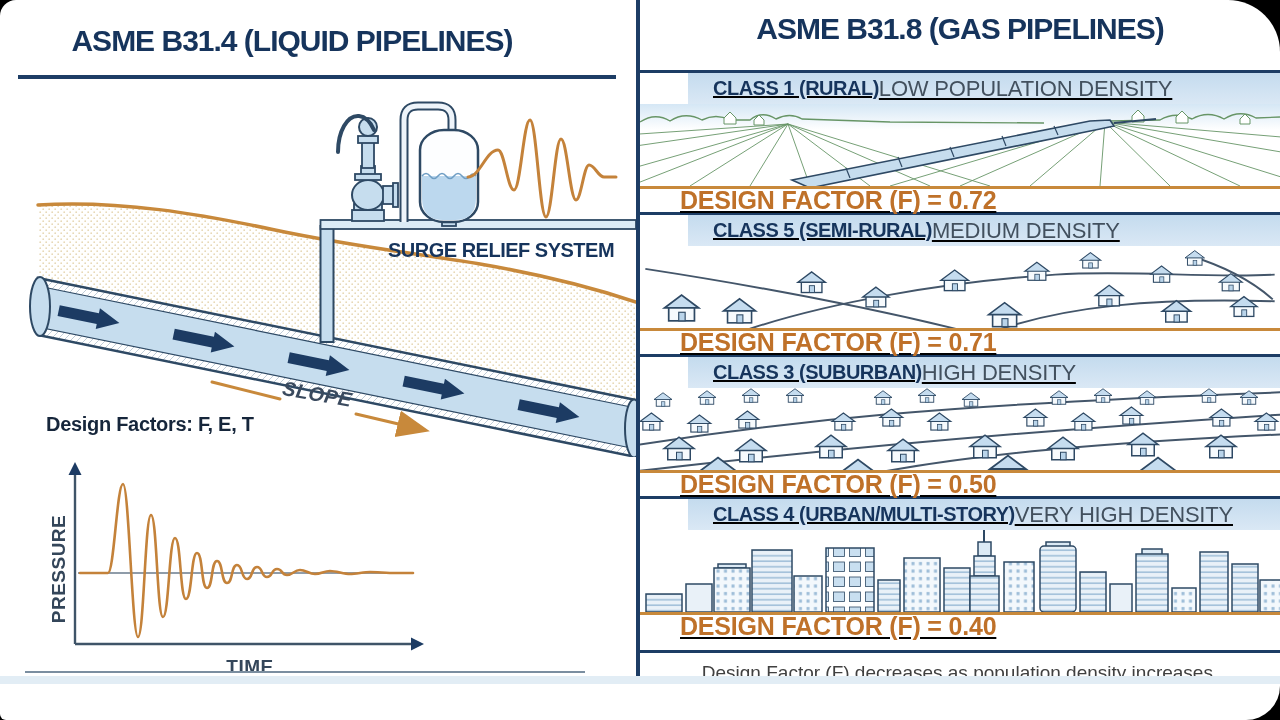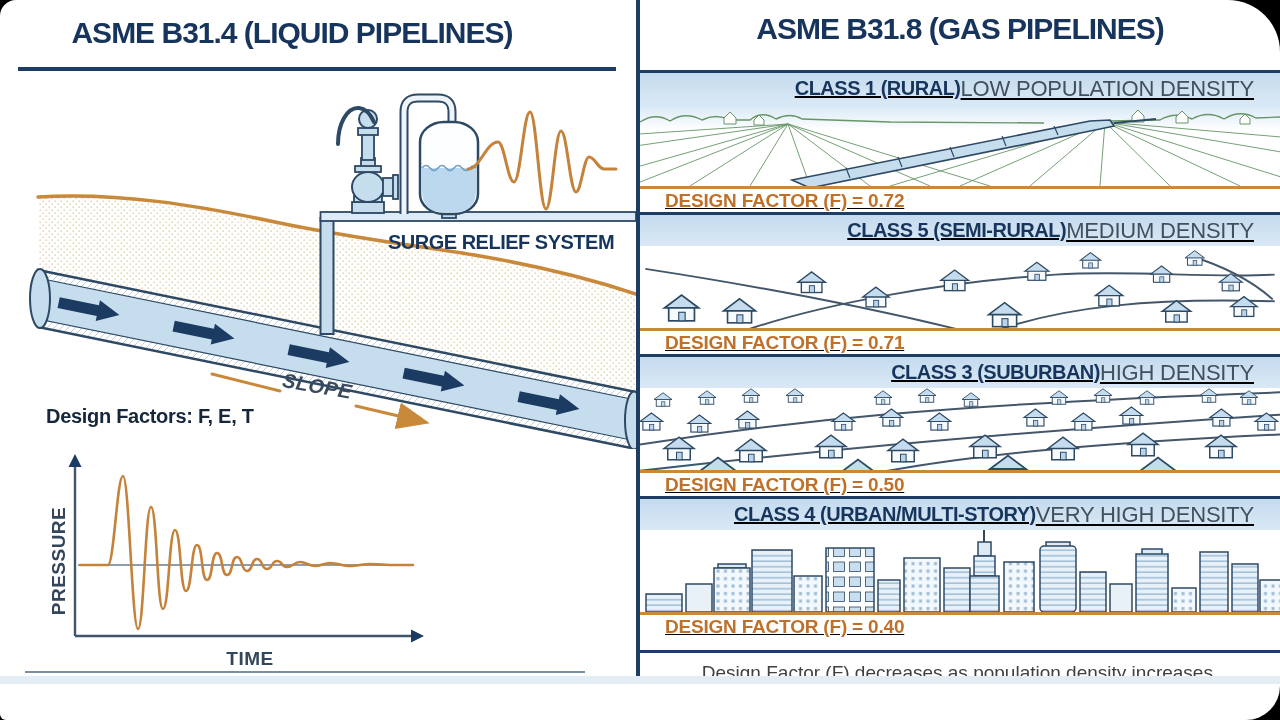--- a/index.html
+++ b/index.html
@@ -5,47 +5,47 @@
   html,body{margin:0;padding:0;background:#000;}
   .frame{position:relative;width:1280px;height:720px;background:#000;overflow:hidden;
          font-family:"Liberation Sans","DejaVu Sans",sans-serif;}
   .canvas{position:absolute;left:0;top:0;width:1280px;height:720px;background:#ffffff;
           border-radius:16px 52px 34px 6px;overflow:hidden;}
   .edge-band{position:absolute;left:0;top:676px;width:1280px;height:8px;background:#e2edf5;}
   .left-bottom-rule{position:absolute;left:25px;top:671px;width:560px;height:2px;background:#7b8ea0;}
   .divider{position:absolute;left:636px;top:0;width:4px;height:678px;background:#1d3d65;}
 
   
-  .left-panel{position:absolute;left:0;top:4px;width:584px;height:680px;}
+  .left-panel{position:absolute;left:0;top:12px;width:584px;height:680px;}
   .panel-title{position:absolute;top:12px;left:0;width:100%;margin:0;text-align:center;
     font-size:30px;font-weight:bold;letter-spacing:-1px;color:#16345c;}
   .title-rule{position:absolute;top:63px;left:18px;width:598px;height:4px;background:#1d3d65;}
   .lbl{position:absolute;color:#16345c;font-weight:bold;white-space:nowrap;}
   .surge-lbl{left:388px;top:227px;width:215px;text-align:center;font-size:20px;letter-spacing:-0.5px;}
   .slope-lbl{left:282px;top:371px;font-size:20px;font-style:italic;color:#3a4a5e;
     transform:rotate(10deg);letter-spacing:0.5px;}
   .dfactors-lbl{left:46px;top:401px;font-size:20px;color:#16263b;letter-spacing:-0.3px;}
   .pressure-lbl{left:-22px;top:547px;width:160px;height:20px;text-align:center;
     font-size:19px;color:#34465a;transform:rotate(-90deg);letter-spacing:0.5px;}
   .time-lbl{left:190px;top:644px;width:120px;text-align:center;font-size:19px;color:#34465a;letter-spacing:0.5px;}
   .illu{position:absolute;left:0;top:70px;}
   .pchart{position:absolute;left:30px;top:445px;}
 
   
   .right-panel{position:absolute;left:640px;top:0;width:640px;height:680px;text-decoration:underline;}
   .rp-title-wrap{height:70px;position:relative;}
   .sec{height:142px;border-top:3px solid #1d3d65;box-sizing:border-box;}
-  .sec-header{height:31px;display:flex;align-items:center;justify-content:flex-end;
-    padding:0 26px 0 25px;background:linear-gradient(180deg,#c4dbee,#dae8f5);}
+  .sec-header{height:31px;display:flex;align-items:center;justify-content:flex-start;
+    padding:0 26px 0 25px;background:linear-gradient(180deg,#c4dbee,#dae8f5);margin-left:48px;}
   .sec-class{font-size:20px;font-weight:bold;color:#16345c;letter-spacing:-0.5px;}
   .sec-density{font-size:22px;font-weight:500;color:#42505e;letter-spacing:-0.2px;}
   .scene{height:82px;position:relative;overflow:hidden;background:#fff;}
   .scene svg{display:block;}
   .factor{height:26px;border-top:3px solid #c8893b;box-sizing:border-box;display:flex;
-    align-items:center;padding-left:25px;font-size:19px;font-weight:bold;color:#bf7129;letter-spacing:-0.2px;}
+    align-items:center;padding-left:40px;font-size:25px;font-weight:bold;color:#bf7129;letter-spacing:-0.2px;}
   .note{height:42px;border-top:3px solid #1d3d65;box-sizing:border-box;display:flex;
     align-items:center;justify-content:center;font-size:19px;font-weight:500;color:#404040;margin-top:12px;}
 </style>
 </head>
 <body>
 
 <div class="frame">
 <div class="canvas">
 
   <section class="left-panel">

